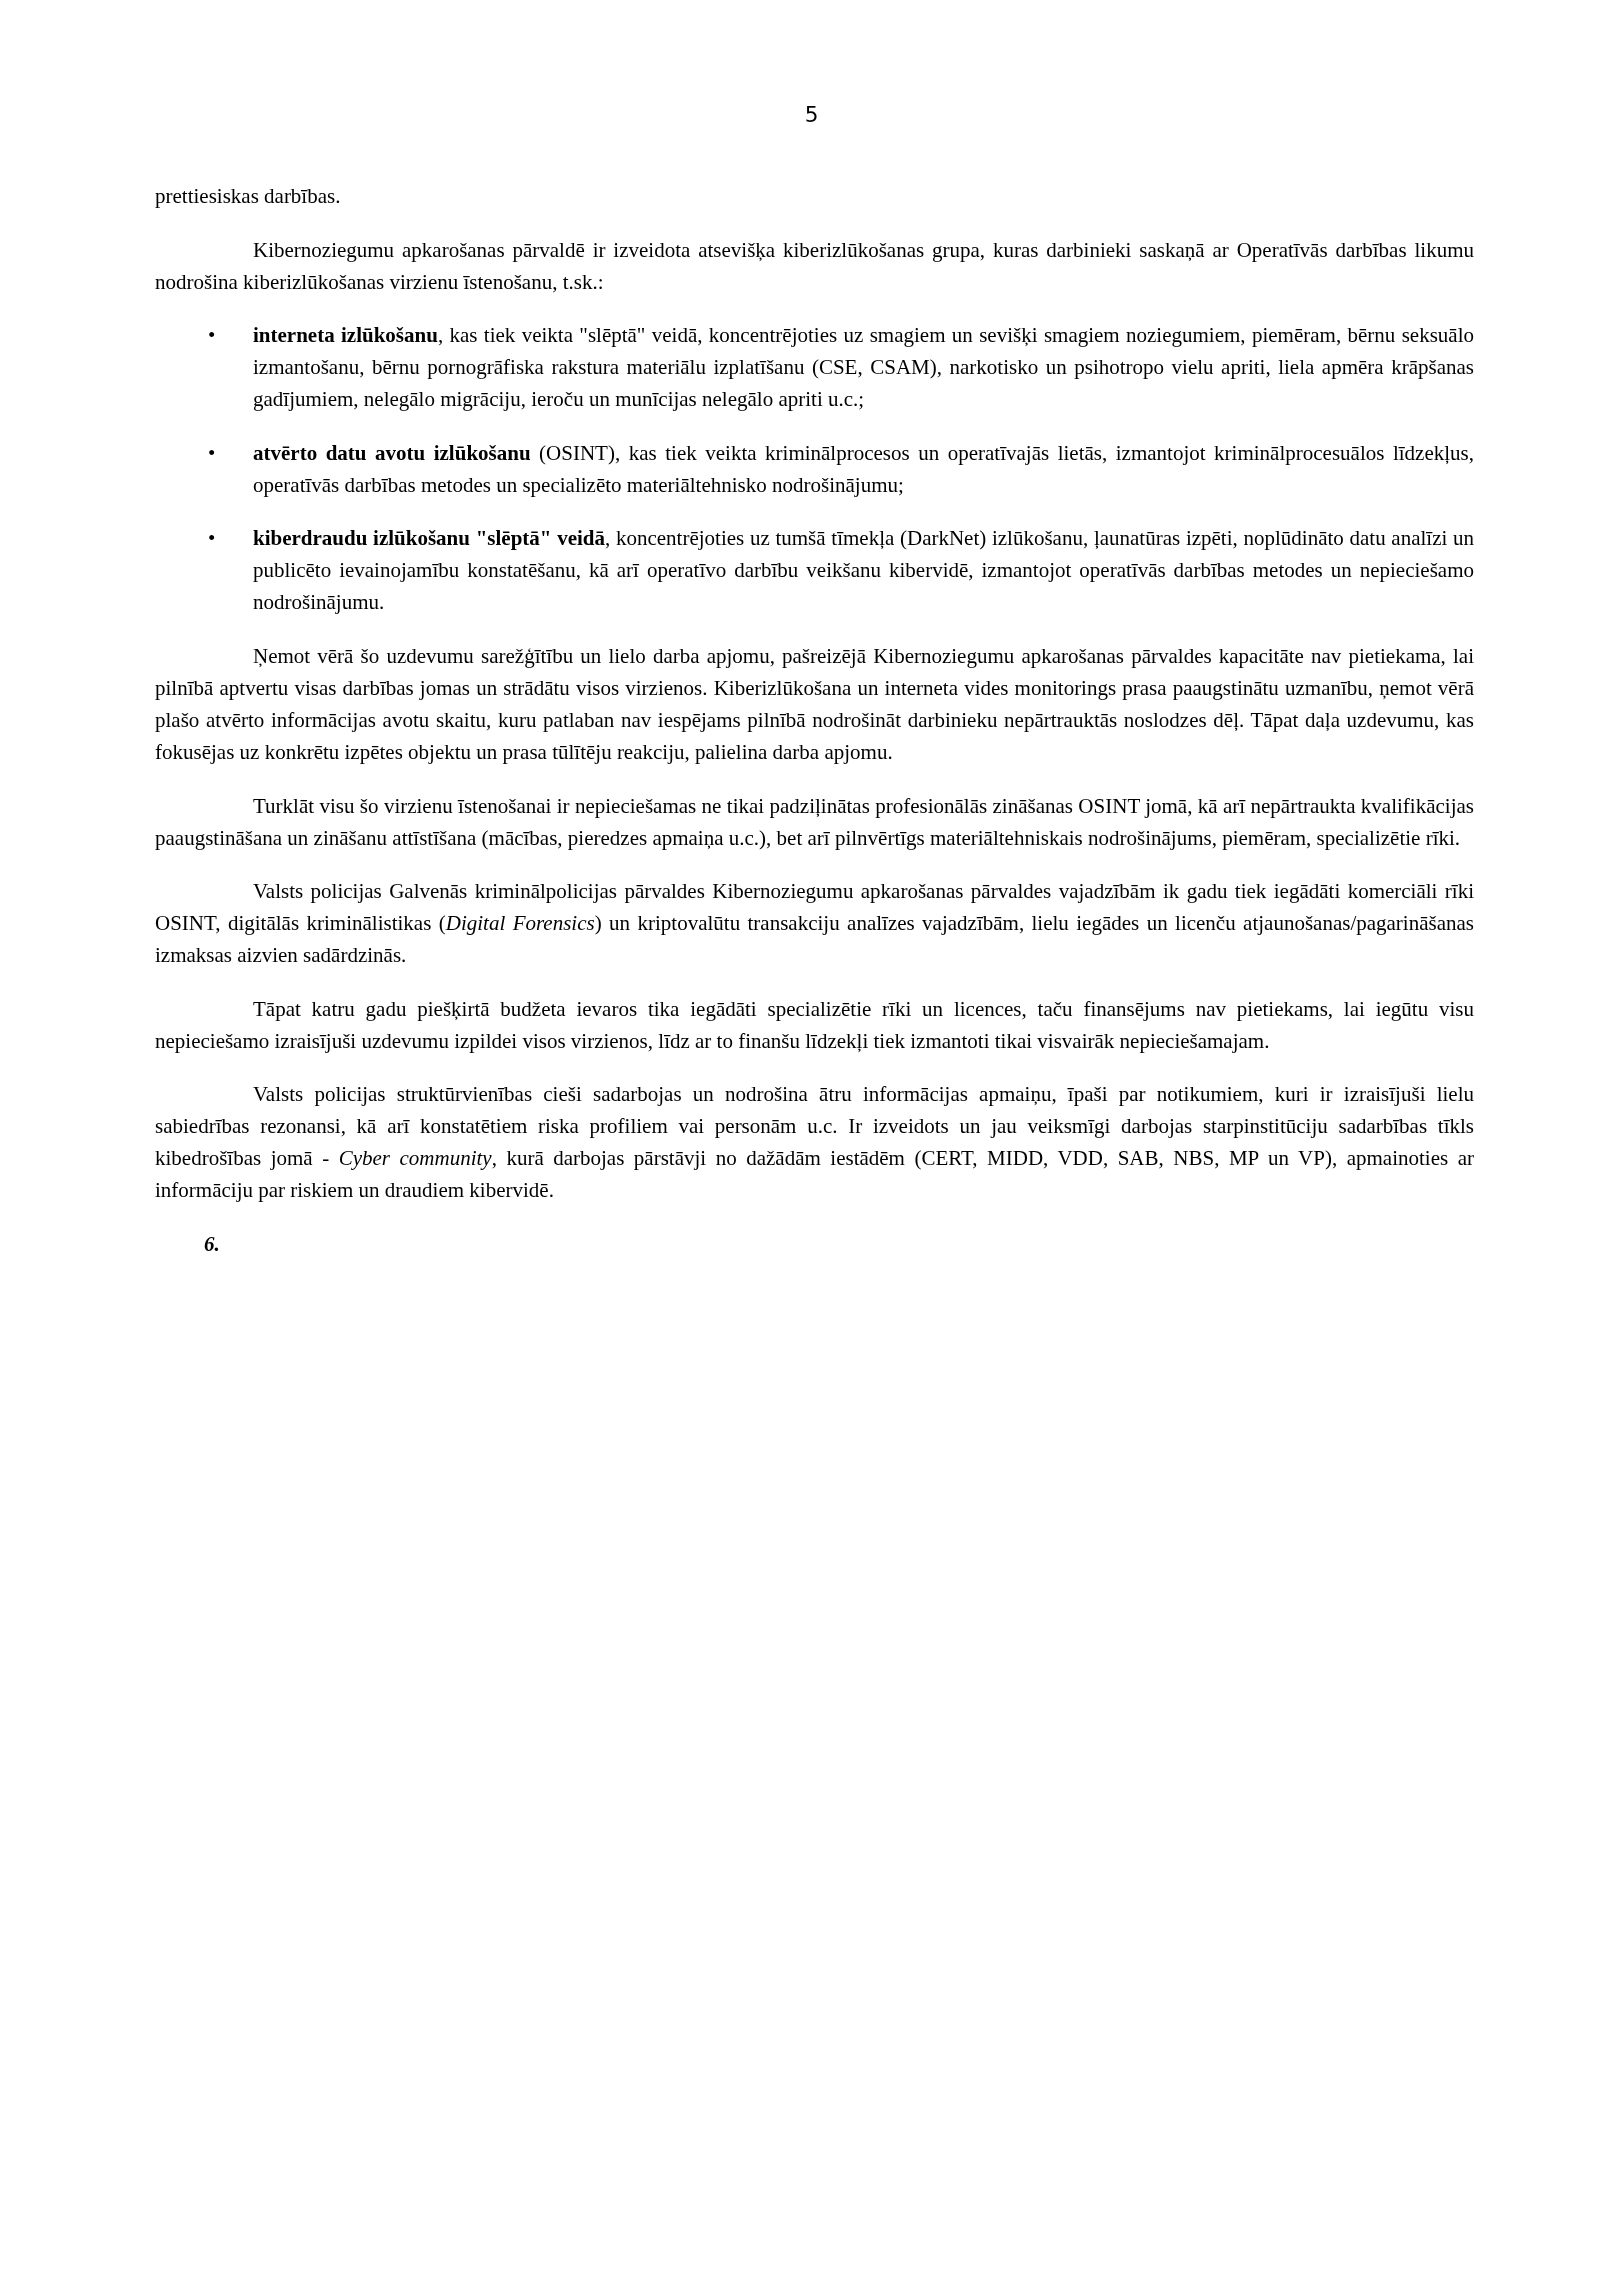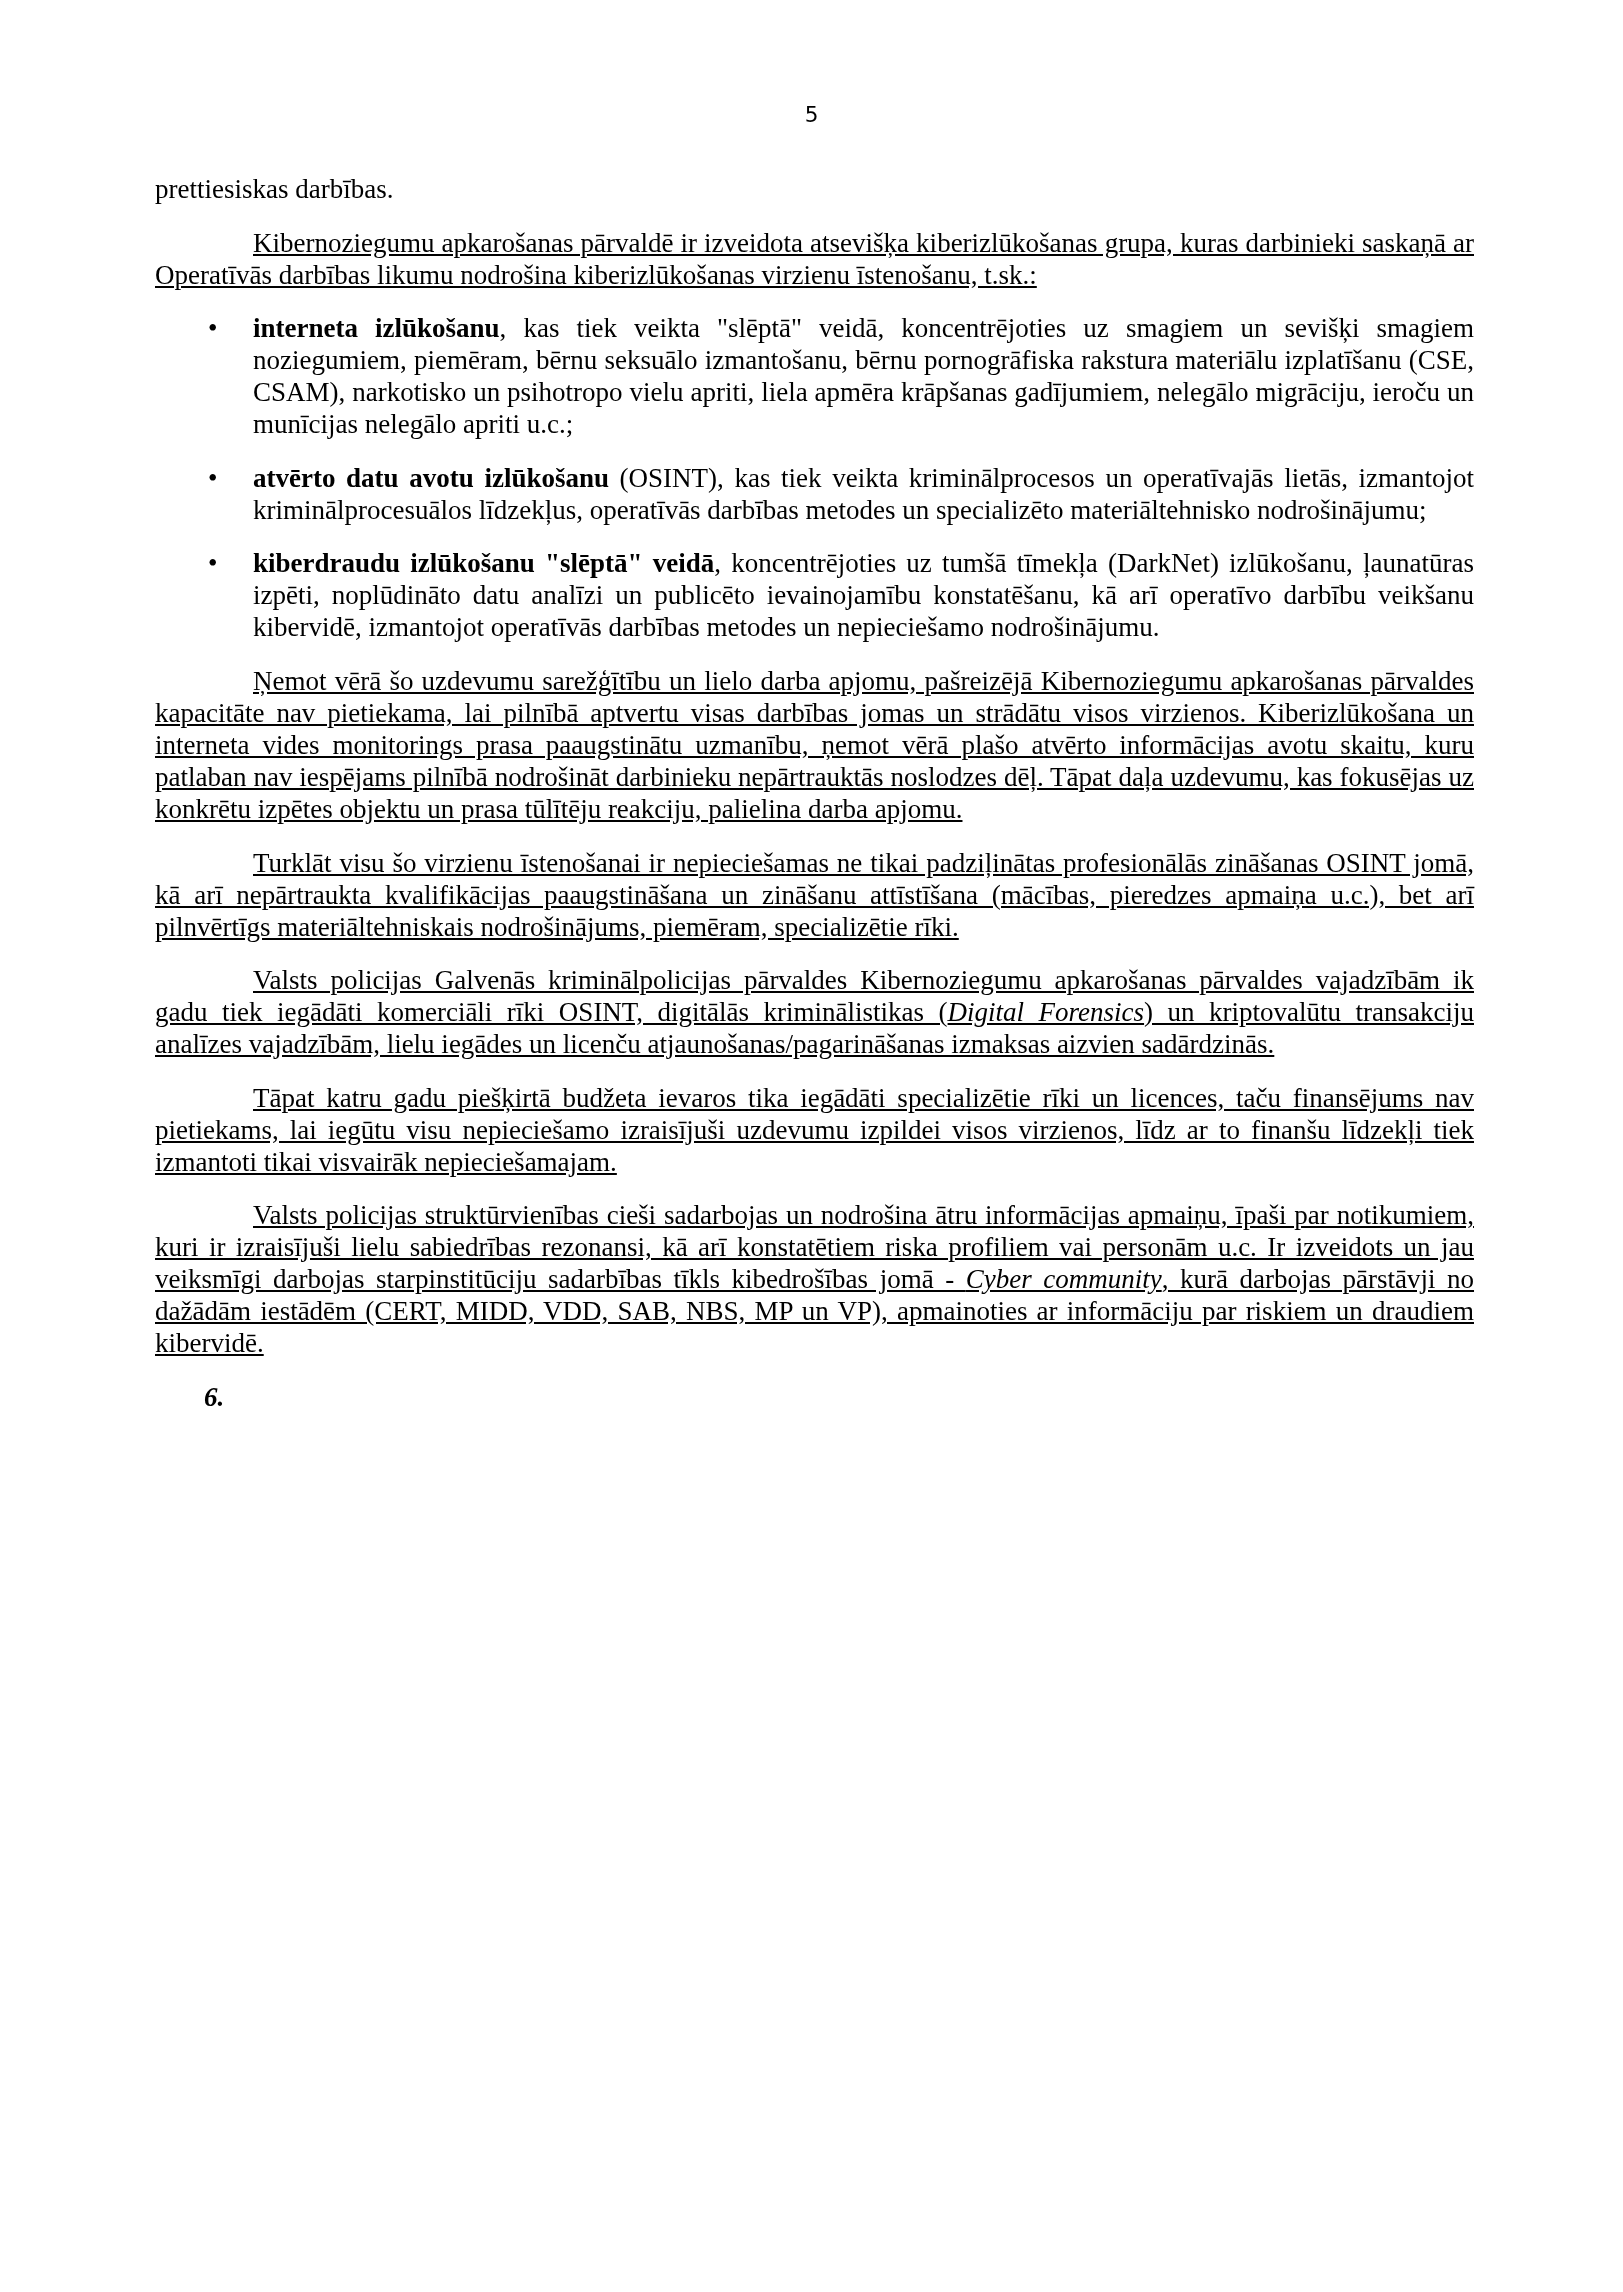--- a/index.html
+++ b/index.html
@@ -3,26 +3,26 @@
 <meta charset="utf-8">
 <style>
   html, body { margin: 0; padding: 0; background: #ffffff; }
   body { width: 1623px; height: 2293px; position: relative; overflow: hidden; }
   .page { position: absolute; left: 0; top: 0; width: 1623px; height: 2293px; background: #fff; }
   .page-number {
     position: absolute; top: 102px; left: 0; width: 1623px; text-align: center;
     font-family: "DejaVu Sans", sans-serif; font-size: 21.6px; color: #000; line-height: 25.5px;
   }
   .body {
-    position: absolute; left: 155px; top: 173px; width: 1319px;
-    font-family: "Liberation Serif", serif; font-size: 27px; line-height: 32px; color: #000;
+    position: absolute; left: 155px; top: 180px; width: 1319px;
+    font-family: "Liberation Serif", serif; font-size: 21px; line-height: 32px; color: #000;
   }
   p { margin: 0; text-align: justify; }
   .p-indent { text-indent: 98px; }
-  .gap { margin-top: 21.6px; text-decoration: underline; }
+  .gap { margin-top: 21.6px; }
   .bullets { list-style: none; margin: 21.6px 0 0 0; padding: 0; }
   .bullets li { position: relative; padding-left: 98px; text-align: justify; margin-bottom: 21.6px; }
   .bullets li .dot {
     position: absolute; left: 53px; top: 0; font-weight: normal;
   }
   b { font-weight: bold; margin-top: 8px; }
   i { font-style: italic; margin-top: 22px; }
   .question { position: relative; padding-left: 98px; margin-top: 21.6px; font-weight: bold; font-style: italic; text-align: justify; }
   .question .num { position: absolute; left: 49px; top: 0; }
 </style>

